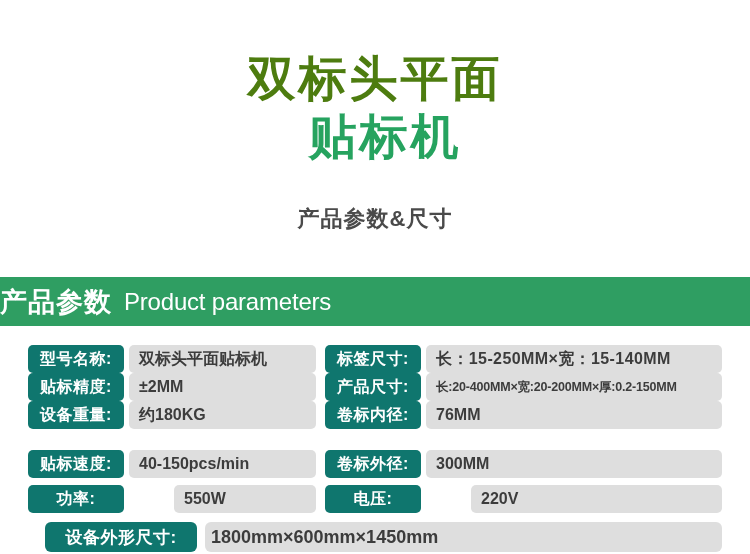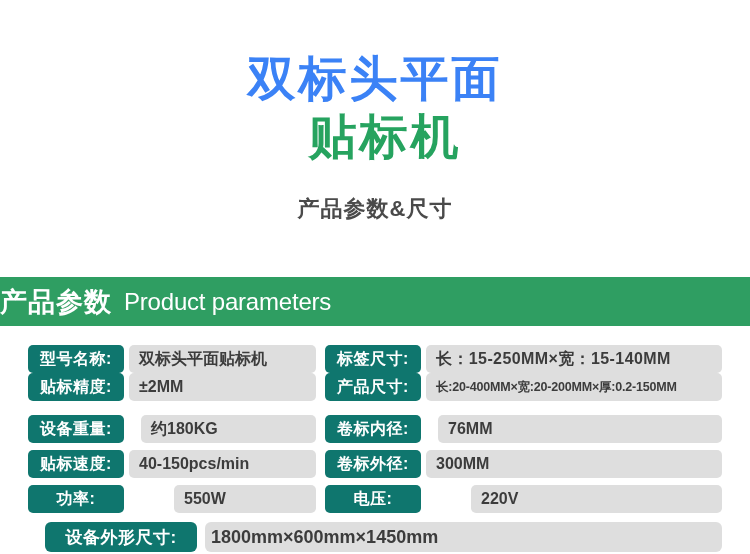--- a/index.html
+++ b/index.html
@@ -17,34 +17,34 @@
 
   
   .hero {
     padding-top: 52px;
     text-align: center;
   }
   .title-line-1 {
     font-size: 48px;
     line-height: 1.12;
     font-weight: bold;
-    color: #3b82f6;
+    color: #4d7c0f;
     letter-spacing: 3px;
   }
   .title-line-2 {
     font-size: 48px;
     line-height: 1.12;
     font-weight: bold;
     color: #26a35f;
     letter-spacing: 3px;
     margin-top: 4px;
     padding-left: 20px;
   }
   .subtitle {
-    margin-top: 30px;
+    margin-top: 40px;
     font-size: 22px;
     font-weight: bold;
     color: #4a4a4a;
     letter-spacing: 1px;
   }
 
   
   .section-banner {
     position: absolute;
     left: 0;
@@ -84,21 +84,21 @@
   .spec-row {
     position: absolute;
     display: flex;
     align-items: stretch;
     height: 28px;
   }
   .spec-row.col-left  { left: 28px;  width: 288px; }
   .spec-row.col-right { left: 325px; width: 397px; }
   .spec-row.r0 { top: 0px;   }
   .spec-row.r1 { top: 28px;  }
-  .spec-row.r2 { top: 70px; gap: 12px;  }
+  .spec-row.r2 { top: 56px;  }
   .spec-row.r3 { top: 105px; }
   .spec-row.r4 { top: 140px; gap: 45px; }
 
   .spec-row-full {
     position: absolute;
     top: 177px;
     left: 45px;
     width: 677px;
     height: 30px;
     display: flex;

